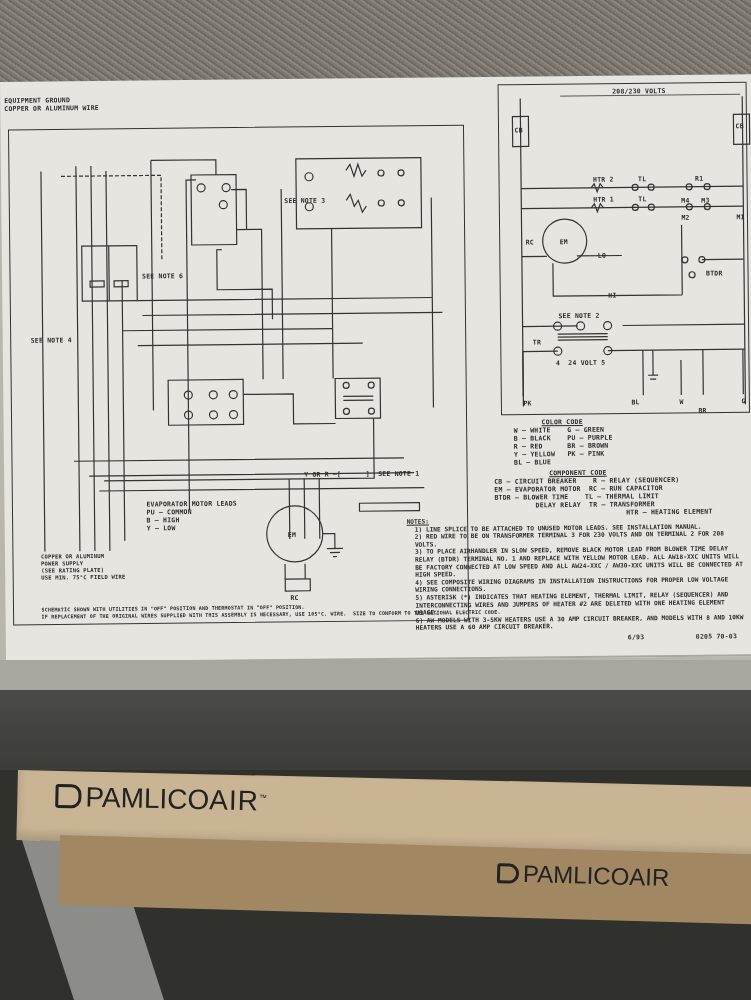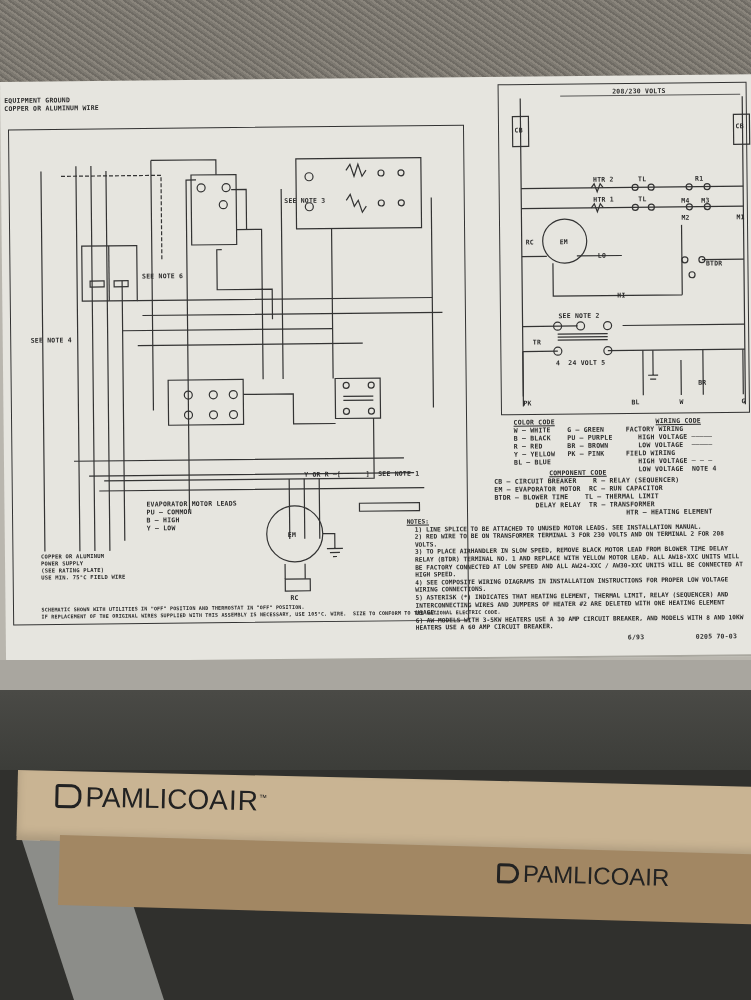--- a/index.html
+++ b/index.html
@@ -130,29 +130,29 @@
   <div class="txt" style="left:637px;top:100px;">TL</div>
   <div class="txt" style="left:637px;top:120px;">TL</div>
   <div class="txt" style="left:694px;top:100px;">R1</div>
   <div class="txt" style="left:680px;top:122px;">M4</div>
   <div class="txt" style="left:700px;top:122px;">M3</div>
   <div class="txt" style="left:680px;top:139px;">M2</div>
   <div class="txt" style="left:700px;top:139px;padding-left:35px;">M1</div>
   <div class="txt" style="left:558px;top:162px;">EM</div>
   <div class="txt" style="left:524px;top:162px;">RC</div>
   <div class="txt" style="left:596px;top:176px;">LO</div>
-  <div class="txt" style="left:606px;top:216px;margin-left:9px;">HI</div>
-  <div class="txt" style="left:704px;top:185px;">BTDR</div>
+  <div class="txt" style="left:606px;top:216px;">HI</div>
+  <div class="txt" style="left:704px;top:195px;">BTDR</div>
   <div class="txt" style="left:556px;top:236px;">SEE NOTE 2</div>
   <div class="txt" style="left:530px;top:262px;">TR</div>
   <div class="txt" style="left:553px;top:283px;">4  24 VOLT 5</div>
   <div class="txt" style="left:520px;top:323px;">PK</div>
   <div class="txt" style="left:628px;top:323px;">BL</div>
   <div class="txt" style="left:676px;top:323px;">W</div>
-  <div class="txt" style="left:695px;top:304px;">BR</div>
+  <div class="txt" style="left:695px;top:332px;">BR</div>
   <div class="txt" style="left:738px;top:323px;">G</div>
 
   <div class="txt" style="left:238px;top:118px;margin-left:45px;">SEE NOTE 3</div>
   <div class="txt" style="left:140px;top:192px;">SEE NOTE 6</div>
   <div class="txt" style="left:28px;top:255px;">SEE NOTE 4</div>
   <div class="txt" style="left:300px;top:392px;">Y OR R ─[      ]  SEE NOTE 1</div>
   <div class="txt" style="left:283px;top:452px;">EM</div>
   <div class="txt" style="left:285px;top:515px;">RC</div>
 
   <div class="txt" style="left:142px;top:420px;"><span>EVAPORATOR MOTOR LEADS</span>
@@ -161,34 +161,27 @@
 <span>Y — LOW</span></div>
 
   <div class="txt" style="left:36px;top:472px;font-size:5.5px;line-height:7px;"><span>COPPER OR ALUMINUM</span>
 <span>POWER SUPPLY</span>
 <span>(SEE RATING PLATE)</span>
 <span>USE MIN. 75°C FIELD WIRE</span></div>
 
   <div class="txt" style="left:36px;top:525px;font-size:5px;line-height:7px;"><span>SCHEMATIC SHOWN WITH UTILITIES IN "OFF" POSITION AND THERMOSTAT IN "OFF" POSITION.</span>
 <span>IF REPLACEMENT OF THE ORIGINAL WIRES SUPPLIED WITH THIS ASSEMBLY IS NECESSARY, USE 105°C. WIRE.  SIZE TO CONFORM TO THE NATIONAL ELECTRIC CODE.</span></div>
 
-  <div class="txt" style="left:510px;top:342px;"><span class="section-title" style="">COLOR CODE</span>
+  <div class="txt" style="left:510px;top:342px;"><span class="section-title" style="margin-left:28px;">COLOR CODE</span>
 <span>W — WHITE</span>    <span>G — GREEN</span>
 <span>B — BLACK</span>    <span>PU — PURPLE</span>
 <span>R — RED</span>      <span>BR — BROWN</span>
 <span>Y — YELLOW</span>   <span>PK — PINK</span>
 <span>BL — BLUE</span></div>
 
-  <div class="txt" style="left:622px;top:342px;"><span class="section-title" style="margin-left:30px;">WIRING CODE</span>
-<span>FACTORY WIRING</span>
-   <span>HIGH VOLTAGE</span> ─────
-   <span>LOW VOLTAGE</span>  ─────
-<span>FIELD WIRING</span>
-   <span>HIGH VOLTAGE</span> ─ ─ ─
-   <span>LOW VOLTAGE</span>  <span>NOTE 4</span></div>
 
   <div class="txt" style="left:490px;top:393px;"><span class="section-title" style="margin-left:55px;">COMPONENT CODE</span>
 <span>CB — CIRCUIT BREAKER</span>    <span>R — RELAY (SEQUENCER)</span>
 <span>EM — EVAPORATOR MOTOR</span>  <span>RC — RUN CAPACITOR</span>
 <span>BTDR — BLOWER TIME</span>    <span>TL — THERMAL LIMIT</span>
 <span>          DELAY RELAY</span>  <span>TR — TRANSFORMER</span>
                                 <span>HTR — HEATING ELEMENT</span></div>
 
   <div class="notes">
     <div class="section-title">NOTES:</div>

